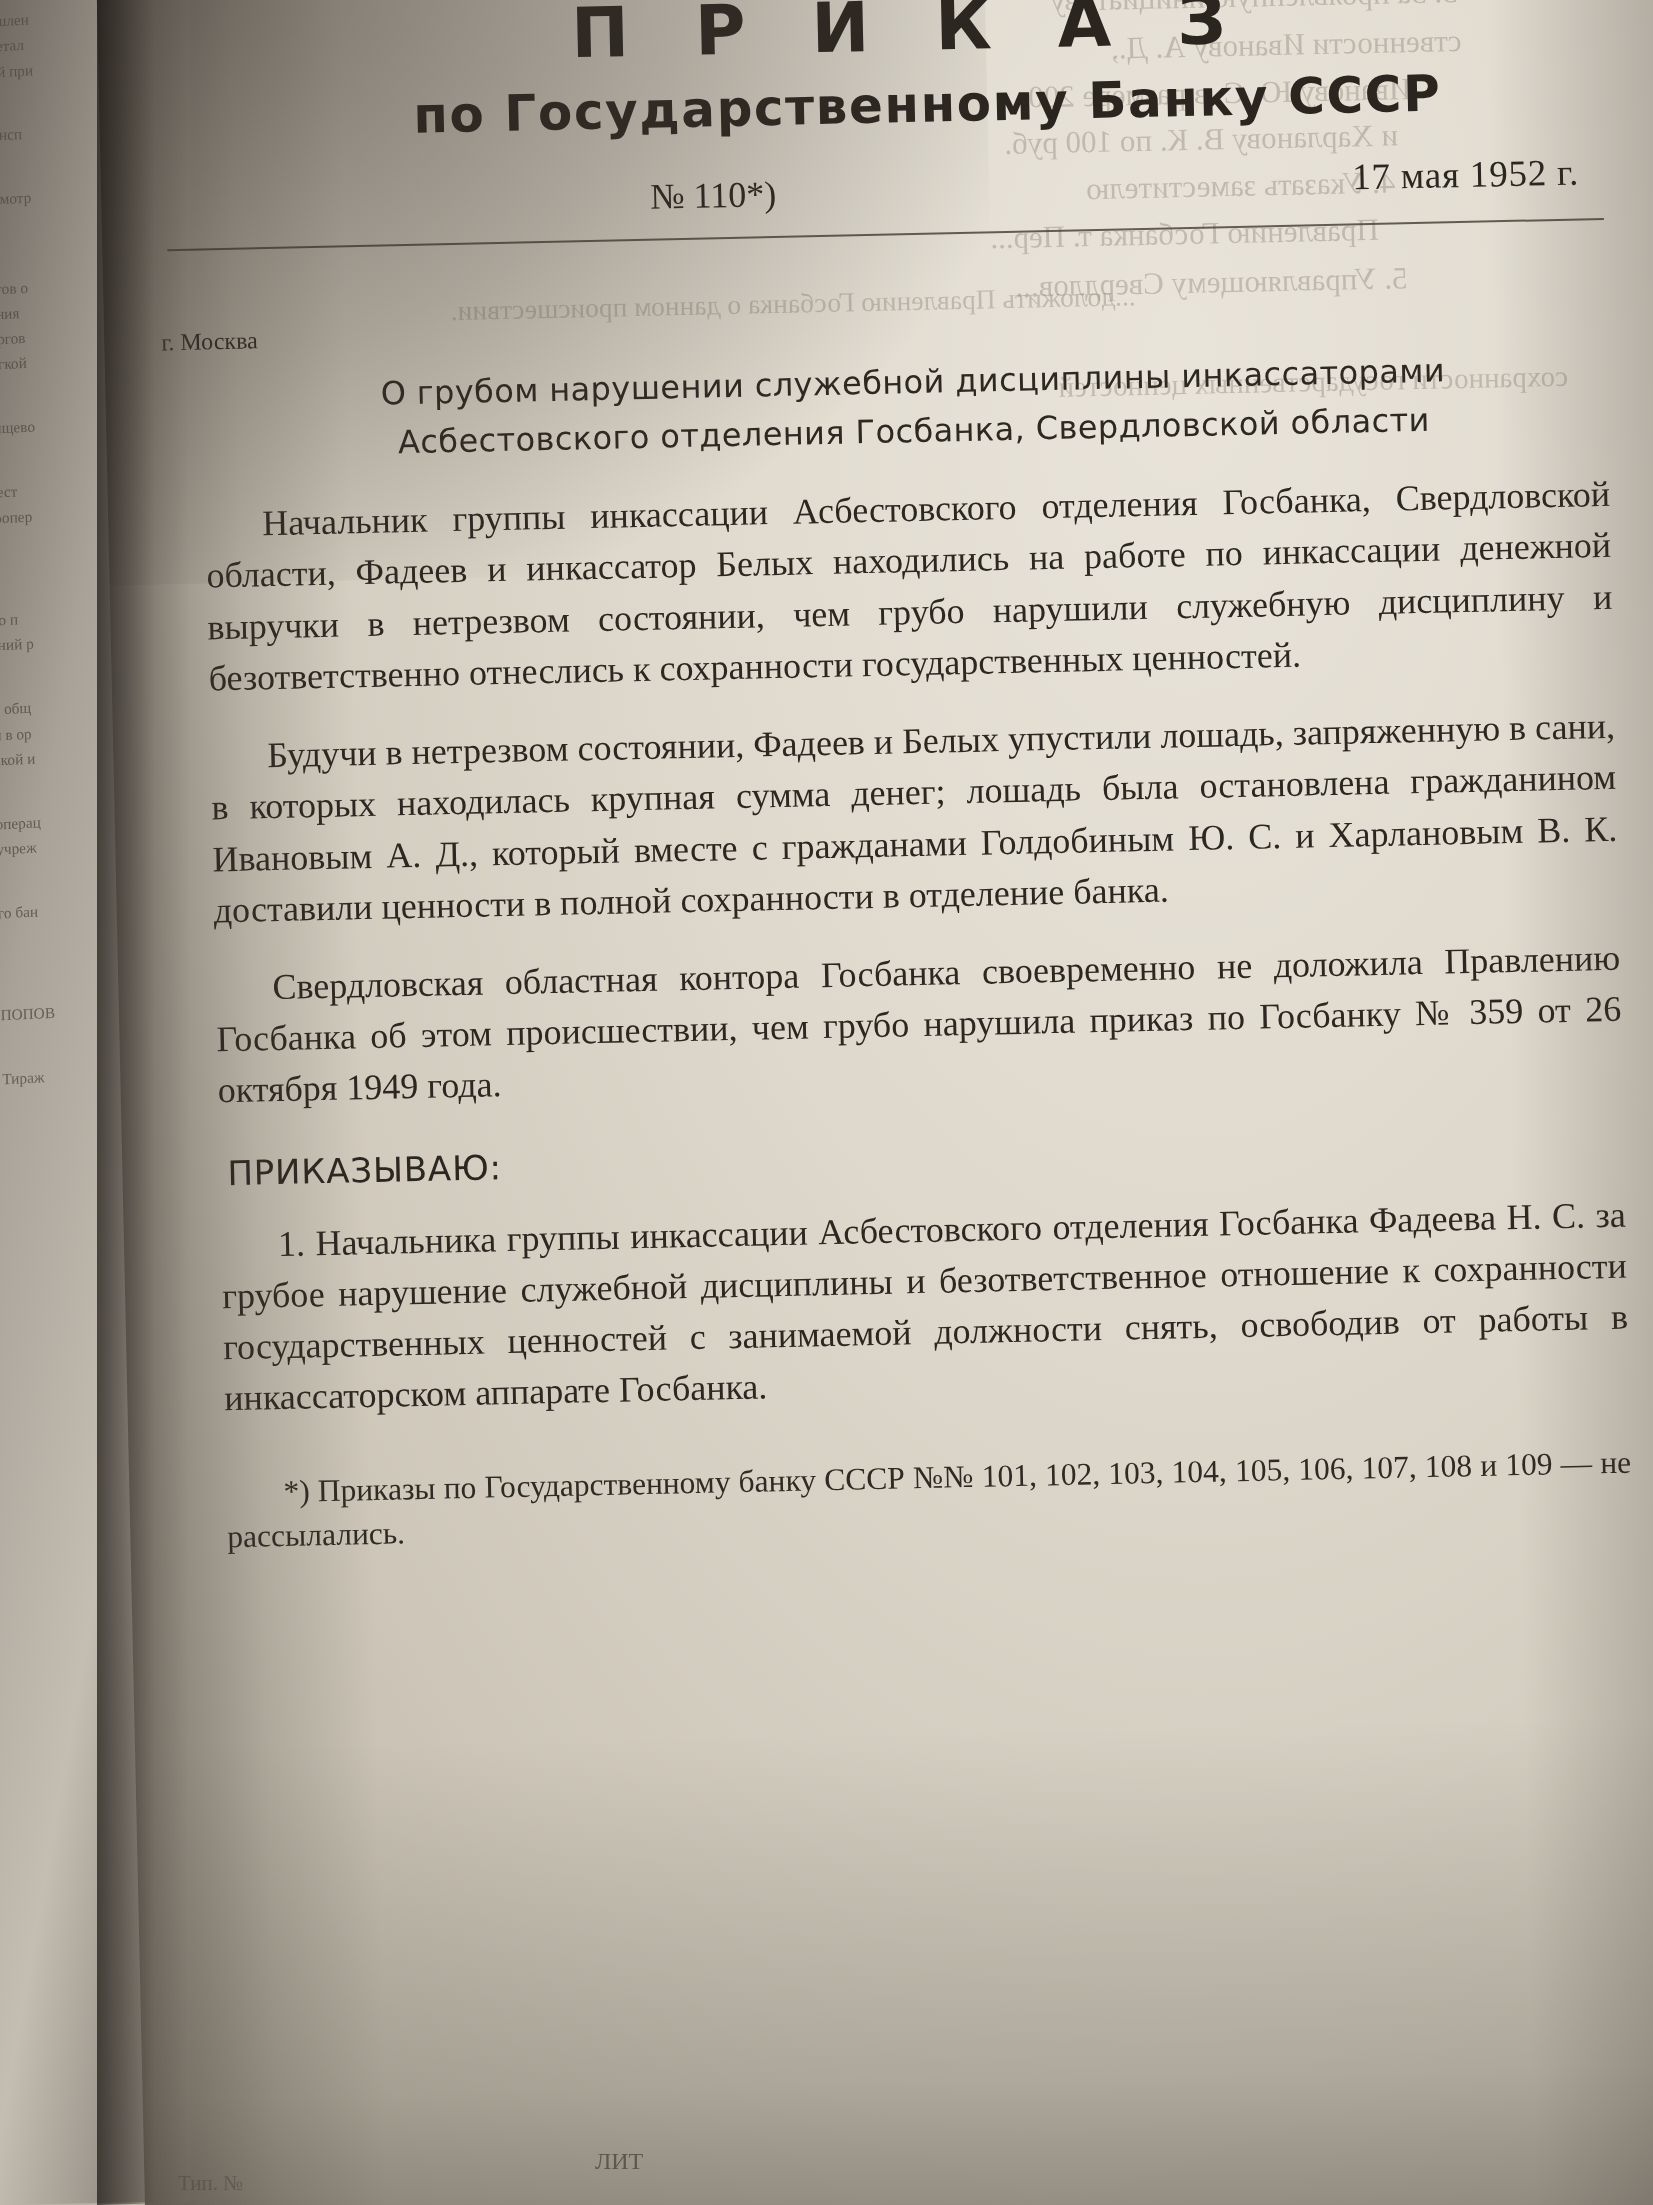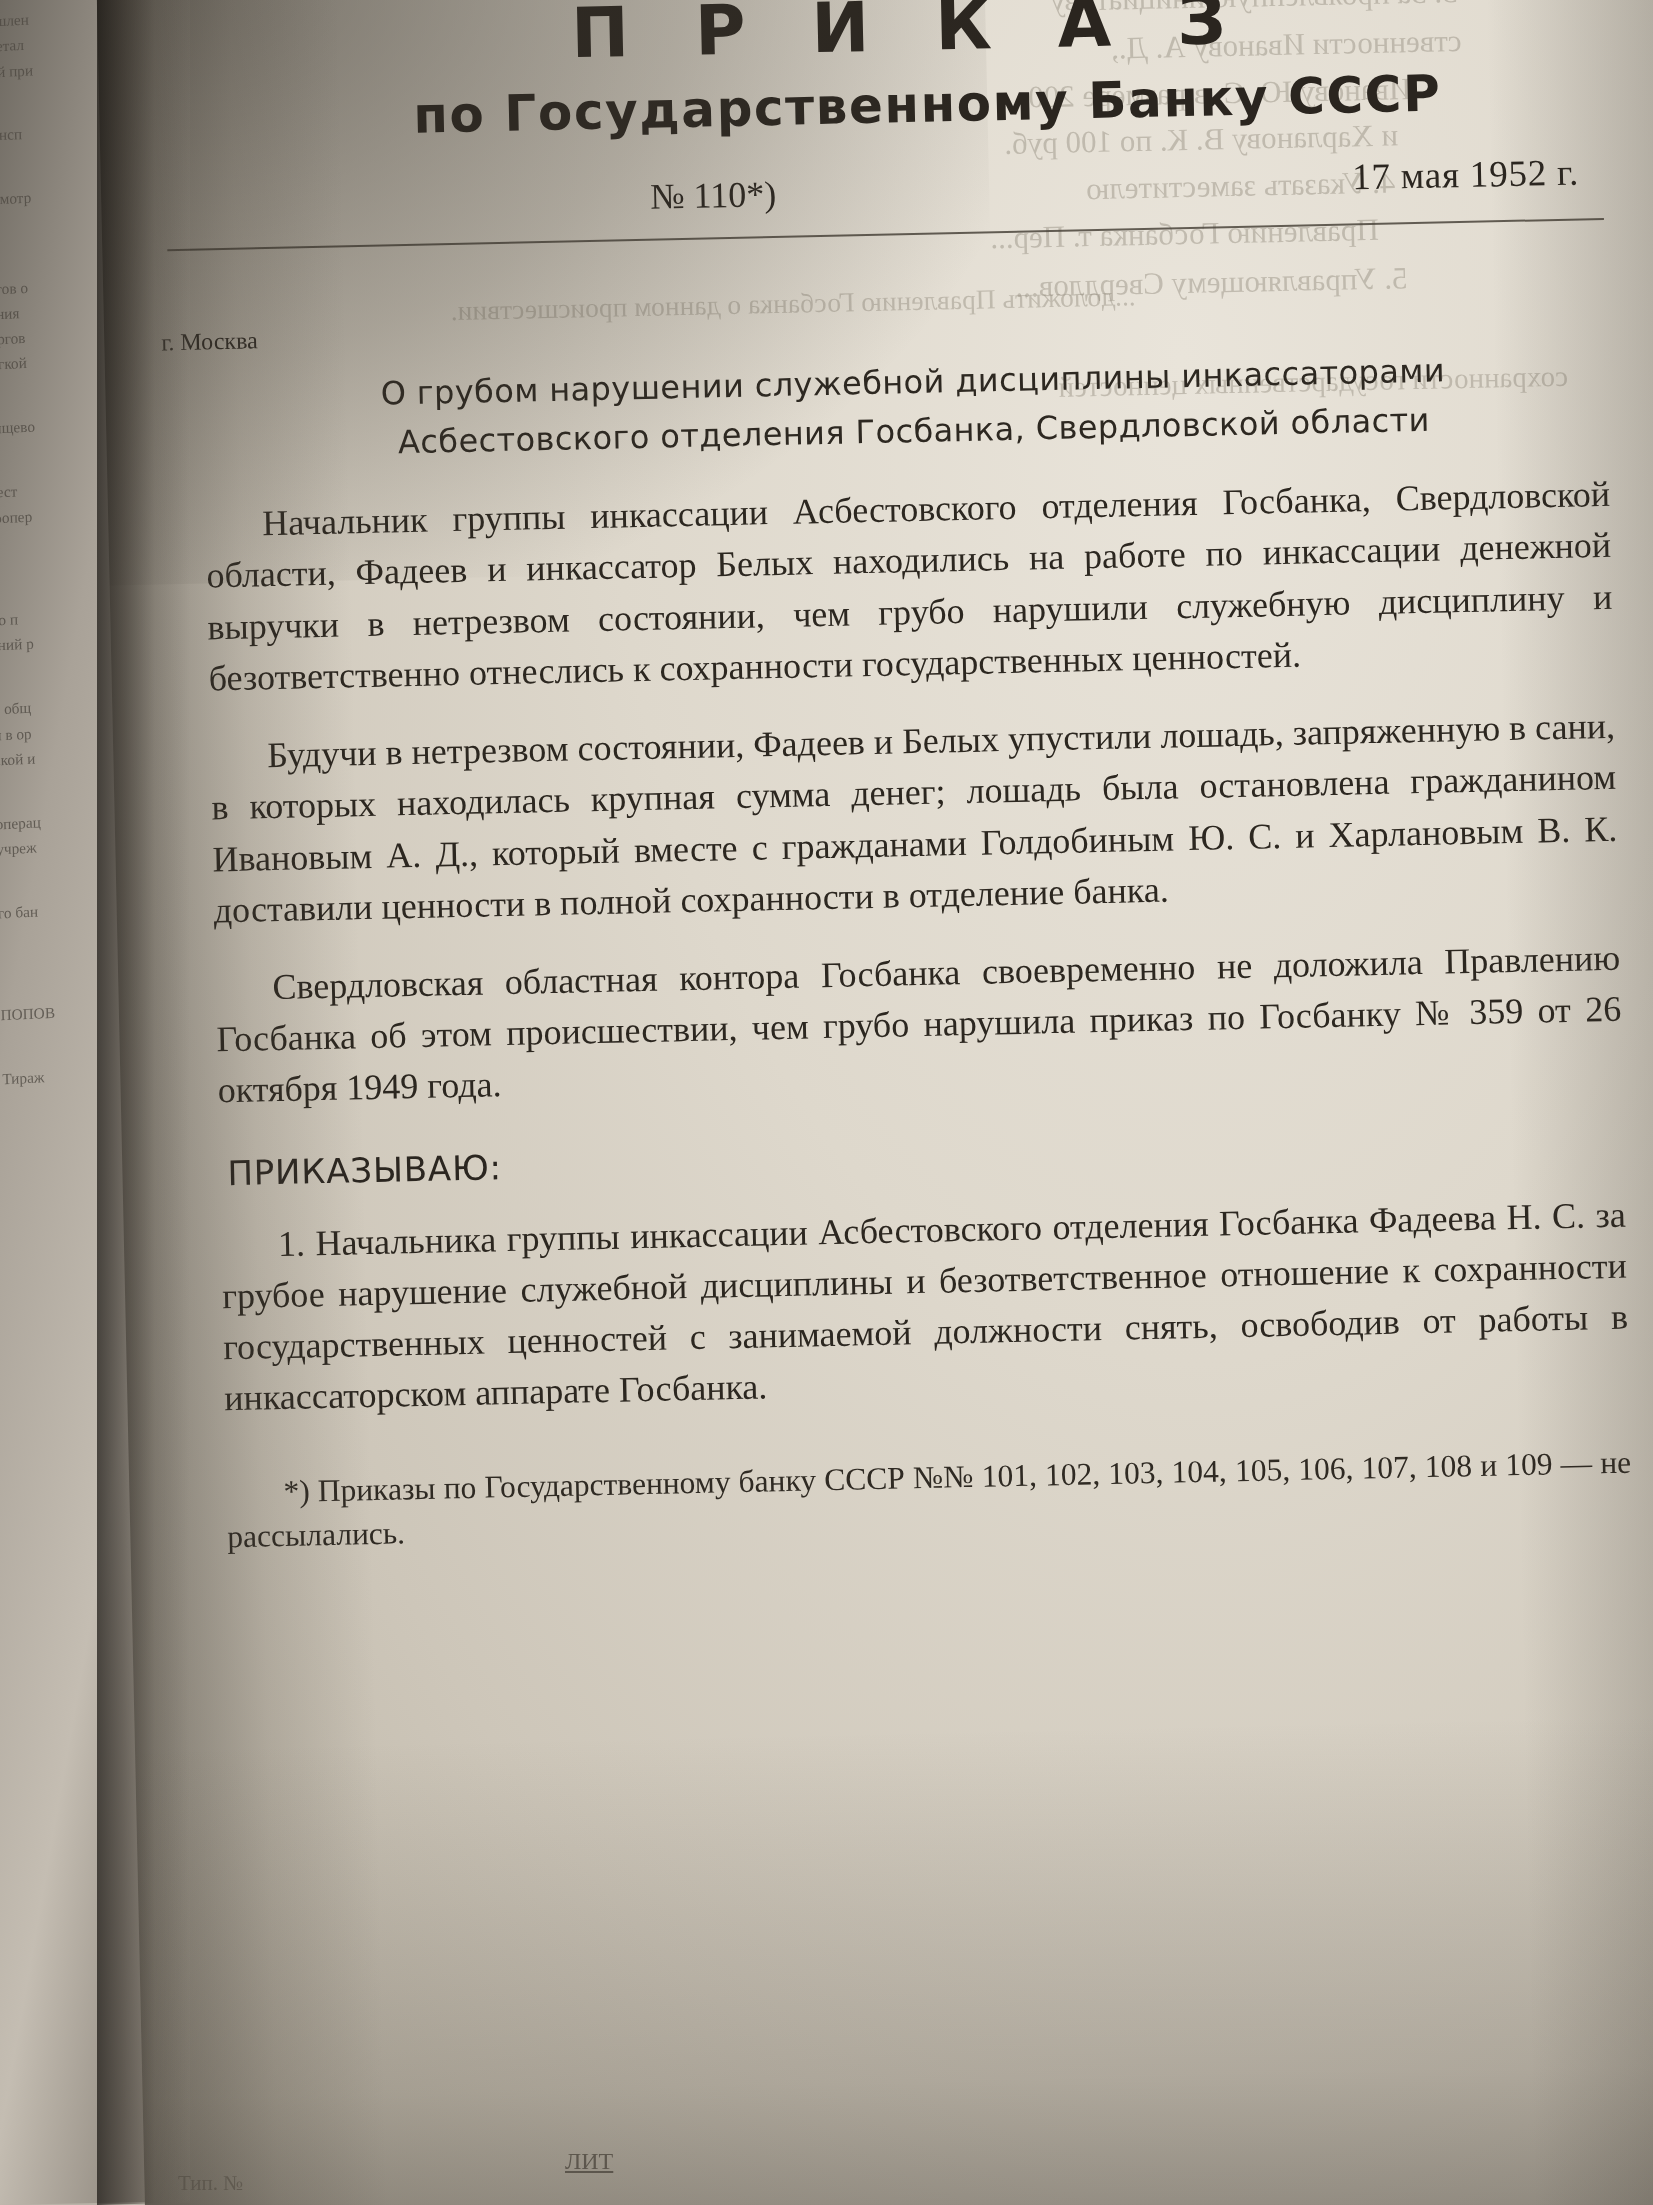--- a/index.html
+++ b/index.html
@@ -349,17 +349,17 @@
     </div>
 
     <div class="shade-top-left"></div>
     <div class="shade-left-band"></div>
     <div class="shade-right"></div>
     <div class="shade-bottom"></div>
   </div>
 
   <div class="gutter"></div>
 
-  <div class="edge-frag" style="left:565px; top:2148px; font-size:24px;text-decoration:underline;">ЛИТ</div>
+  <div class="edge-frag" style="left:595px; top:2148px; font-size:24px;">ЛИТ</div>
   <div class="edge-frag" style="left:178px; top:2171px; font-size:21px; opacity:0.55;">Тип. №</div>
 
 </div>
 
 
 </body></html>

